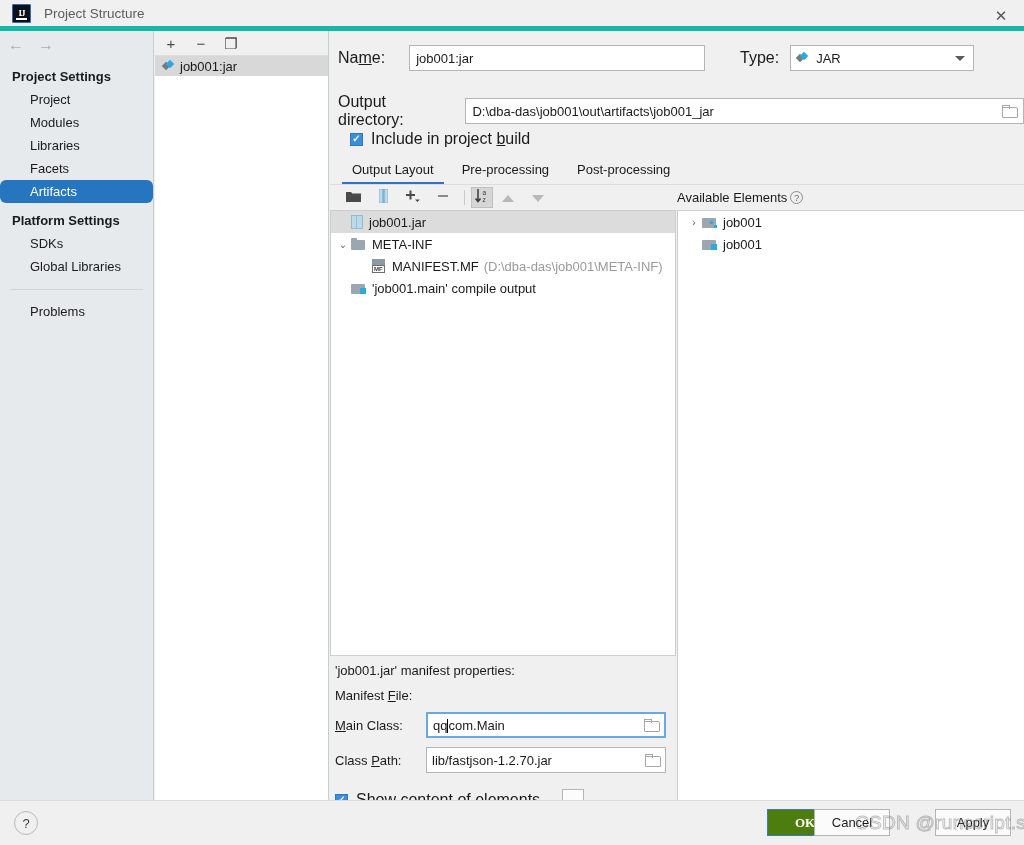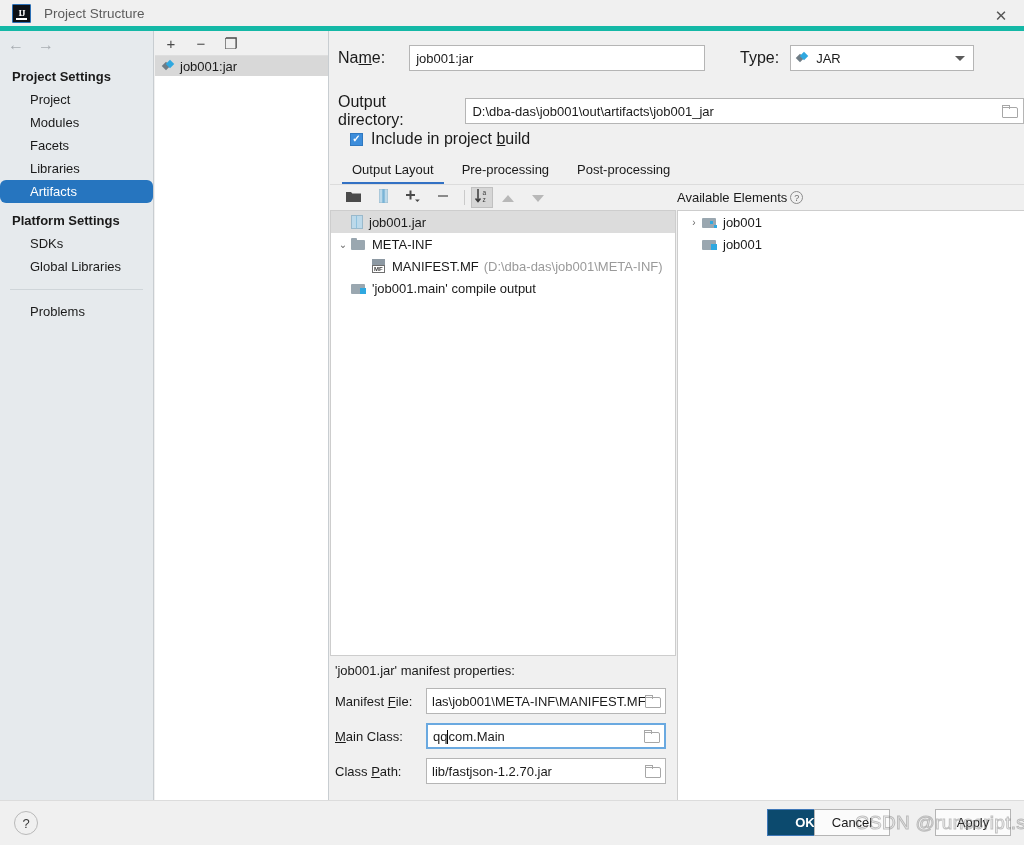--- a/index.html
+++ b/index.html
@@ -199,21 +199,21 @@
   .help-btn {
     position:absolute; left:14px; top:11px; width:24px; height:24px;
     border:1px solid #b9b9b9; border-radius:50%; background:#f0f0f0;
     display:flex; align-items:center; justify-content:center; font-size:13px; color:#3a3a3a;
   }
   .btn {
     position:absolute; top:809px; height:27px; font-size:13px;
     display:flex; align-items:center; justify-content:center;
     border:1px solid #b5b5b5; background:#fbfbfb; color:#1a1a1a;
   }
-  .btn.primary { background:#0c4a6e; border:1px solid #3f78b8; color:#ffffff; font-weight:bold; }
+  .btn.primary { background:#4d7c0f; border:1px solid #3f78b8; color:#ffffff; font-weight:bold;font-family:Liberation Serif, serif; }
 
   .watermark {
     position:absolute; left:855px; top:812px; font-size:19px;
     color:rgba(0,0,0,0); -webkit-text-stroke:1px rgba(120,120,120,.45);
     white-space:nowrap; letter-spacing:.3px; pointer-events:none;
     font-family:"Liberation Sans", sans-serif;
   }
 </style>
 </head>
 <body>
@@ -230,22 +230,22 @@
 
   <div class="sidebar">
     <div class="nav-arrows">
       <span class="arr">←</span>
       <span class="arr">→</span>
     </div>
 
     <div class="side-group">Project Settings</div>
     <div class="side-item">Project</div>
     <div class="side-item">Modules</div>
+    <div class="side-item">Libraries</div>
     <div class="side-item">Facets</div>
-    <div class="side-item">Libraries</div>
     <div class="side-item selected">Artifacts</div>
 
     <div class="side-group">Platform Settings</div>
     <div class="side-item">SDKs</div>
     <div class="side-item">Global Libraries</div>
 
     <div class="side-sep"></div>
     <div class="side-item">Problems</div>
   </div>
 
@@ -380,24 +380,20 @@
         <span class="ico-module"></span>
         <span>job001</span>
       </div>
     </div>
 
     <div class="manifest">
       <div class="mf-title">'job001.jar' manifest properties:</div>
 
       <div class="mf-row">
         <span class="mf-label"><span>Manifest </span><span class="u">F</span><span>ile:</span></span>
-        <div class="mf-input">
-          <span class="val">las\job001\META-INF\MANIFEST.MF</span>
-          <span class="folder-ico"></span>
-        </div>
       </div>
 
       <div class="mf-row">
         <span class="mf-label"><span></span><span class="u">M</span><span>ain Class:</span></span>
         <div class="mf-input focused">
           <span class="val"><span>qq</span><i class="caret-bar"></i><span>com.Main</span></span>
           <span class="folder-ico"></span>
         </div>
       </div>
 

